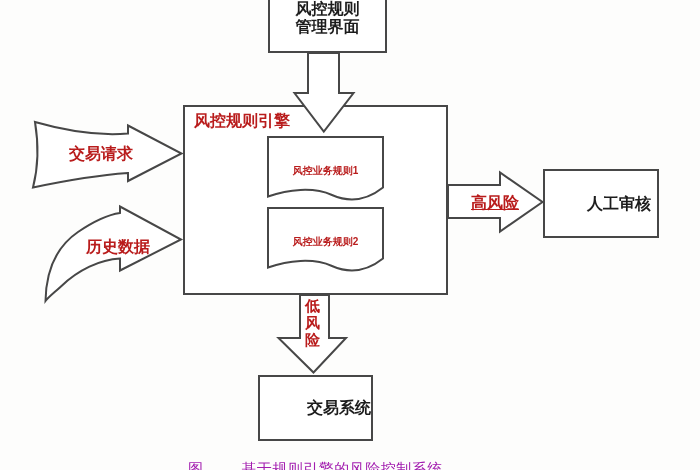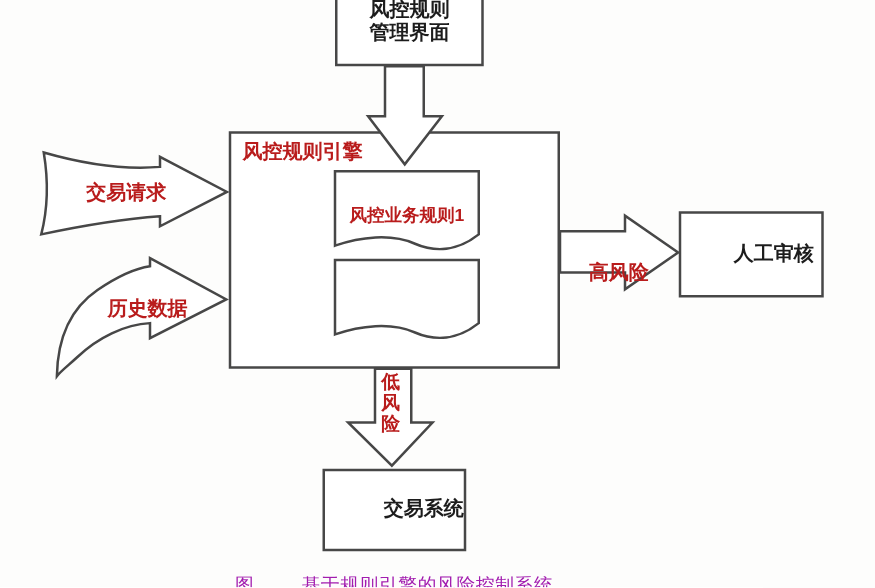--- a/index.html
+++ b/index.html
@@ -13,21 +13,21 @@
     box-sizing:border-box;display:flex;flex-direction:column;
     align-items:center;justify-content:center;text-align:center;
     font-weight:bold;font-size:16px;line-height:18px;
   }
   .layer{position:absolute;left:0;top:0;}
   .shape{fill:#ffffff;stroke:#474747;stroke-width:2;stroke-linejoin:miter;}
   .lbl{
     position:absolute;font-weight:bold;white-space:nowrap;
     font-size:16px;text-align:center;color:#b91c1c;
   }
-  .doc-lbl{font-size:14px;width:115px;}
+  .doc-lbl{font-size:10px;width:115px;}
   .vertical-lbl{
     white-space:normal;width:16px;word-break:break-all;
     line-height:17px;font-size:15px;text-align:right;
   }
   .caption{
     position:absolute;left:188px;top:461px;width:360px;height:9px;
     overflow:hidden;font-size:15px;line-height:15px;color:#a21caf;
     font-weight:normal;white-space:nowrap;
   }
   .caption-prefix{display:inline-block;width:49px;}
@@ -67,26 +67,27 @@
 
     <path class="shape" d="M448,185 L500,185 L500,172.5 L542.5,202 L500,231.5 L500,218 L448,218 Z"></path>
 
     <path class="shape" d="M300,295 L329,295 L329,338 L346,338 L313.5,372.5 L278.5,338 L300,338 Z"></path>
   </svg>
 
   <div class="lbl" style="left:194px;top:111px;">风控规则引擎</div>
 
   <div class="lbl doc-lbl" style="left:268px;top:164px;">风控业务规则1</div>
 
+  <div class="lbl doc-lbl" style="left:268px;top:235px;">风控业务规则2</div>
 
   <div class="lbl" style="left:55px;top:144px;width:92px;">交易请求</div>
 
   <div class="lbl" style="left:72px;top:237px;width:92px;">历史数据</div>
 
-  <div class="lbl" style="left:452px;top:208px;width:86px;">高风险</div>
+  <div class="lbl" style="left:452px;top:193px;width:86px;text-decoration:underline;">高风险</div>
 
   <div class="lbl vertical-lbl" style="left:304px;top:297px;">低风险</div>
 
   <div class="caption">
     <span class="caption-prefix">图</span>
     <span class="caption-title">基于规则引擎的风险控制系统</span>
   </div>
 
 </div>
 

